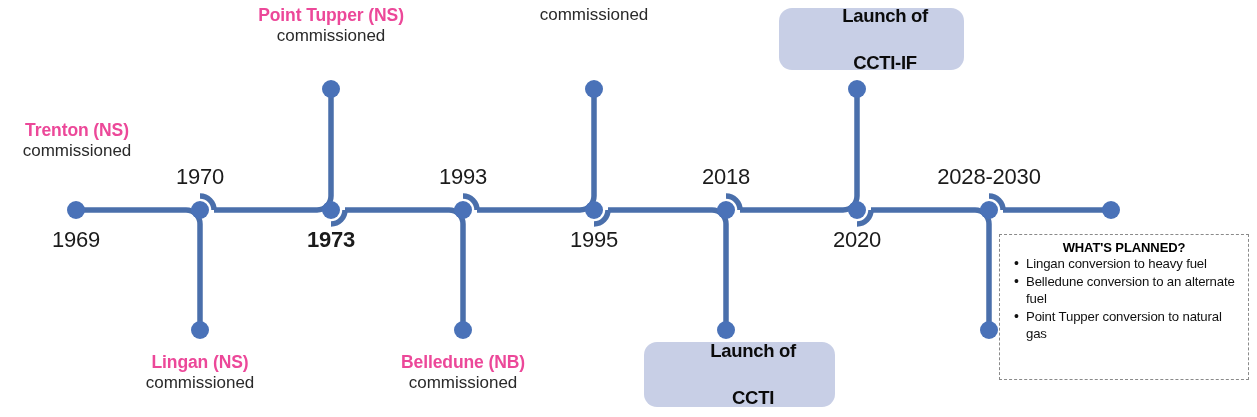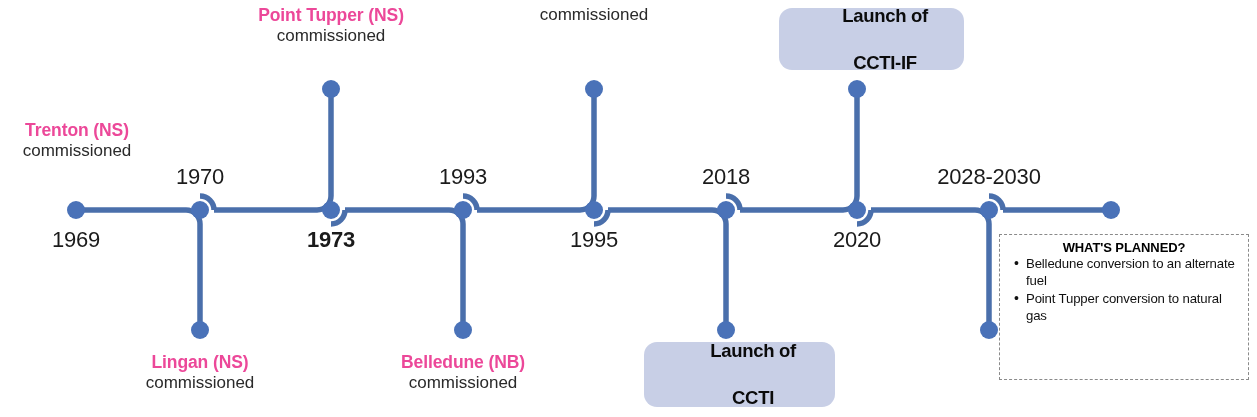--- a/index.html
+++ b/index.html
@@ -126,16 +126,17 @@
   <span><span>Launch of</span><br><span>CCTI-IF</span></span>
 </div>
 
 <div class="badge" style="left:644px;top:342px;width:164px;height:65px;">
   <span><span>Launch of</span><br><span>CCTI</span></span>
 </div>
 
 <div class="planned">
   <div class="ttl">WHAT'S PLANNED?</div>
   <ul>
+    <li>Lingan conversion to heavy fuel</li>
     <li>Belledune conversion to an alternate fuel</li>
     <li>Point Tupper conversion to natural gas</li>
   </ul>
 </div>
 
 </body></html>

